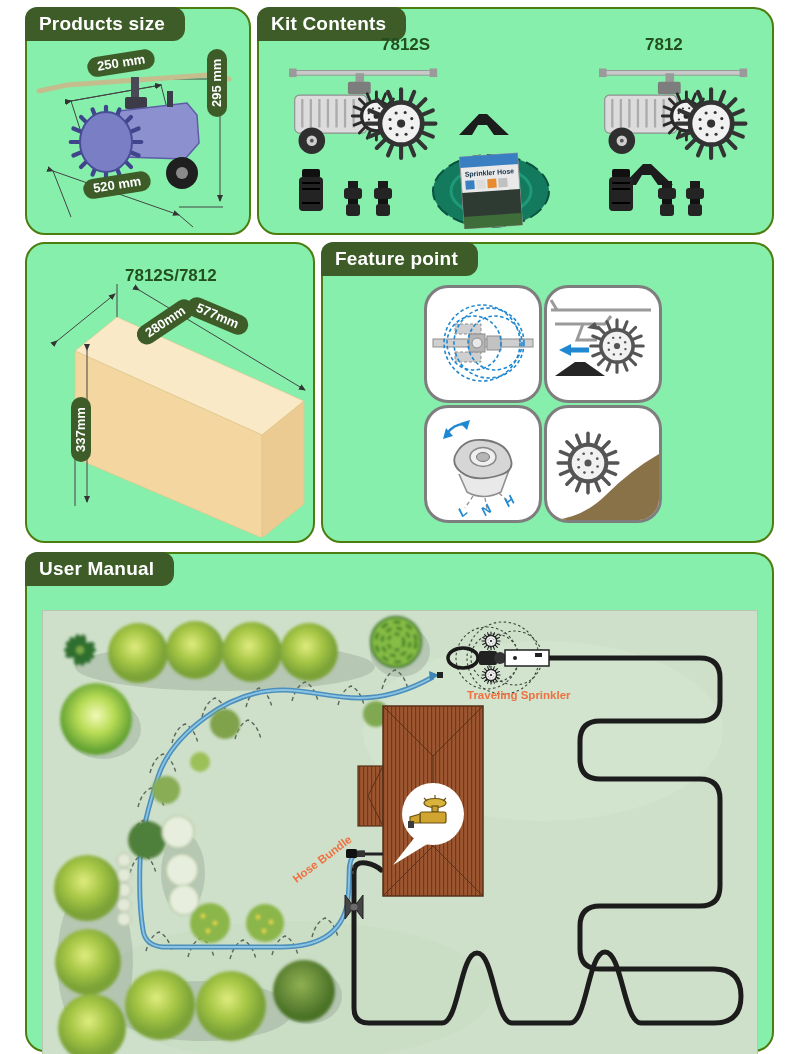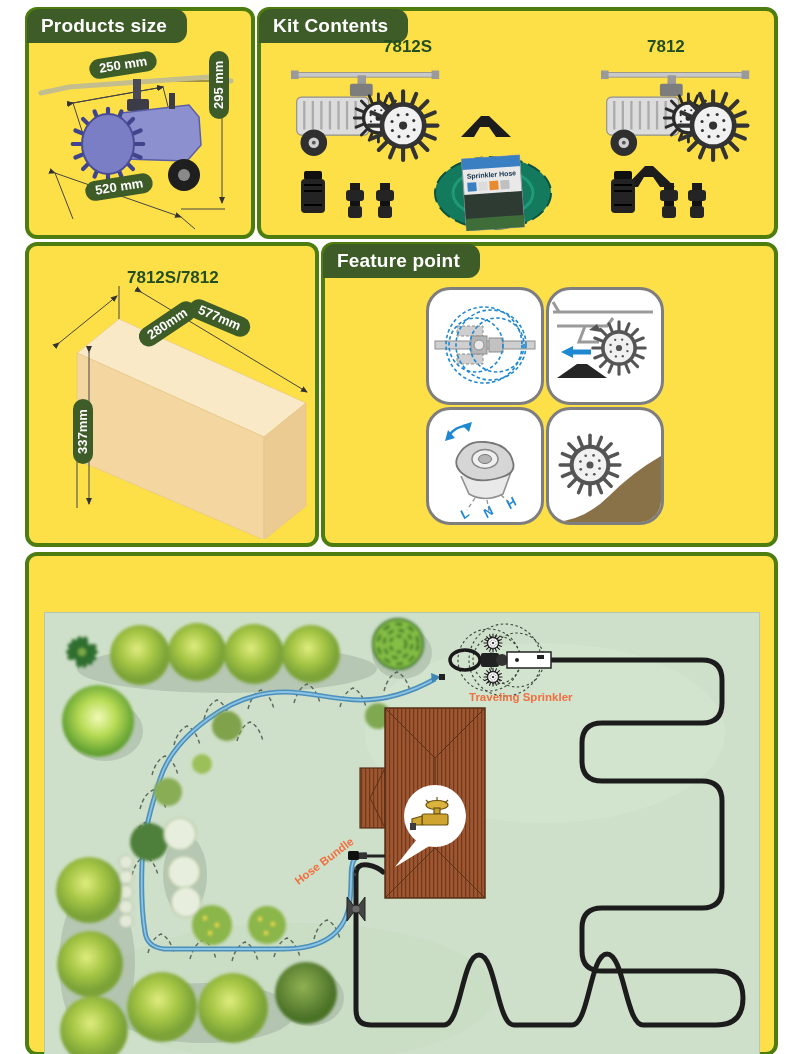--- a/index.html
+++ b/index.html
@@ -1,18 +1,18 @@
 <!DOCTYPE html>
 <html><head>
 <meta charset="utf-8">
 <style>
   html,body{margin:0;padding:0;background:#fff;}
   .page{position:relative;width:790px;height:1054px;background:#fff;overflow:hidden;
         font-family:"Liberation Sans", sans-serif;}
-  .panel{position:absolute;background:#fde047;border:4px solid #4d7c0f;border-radius:12px;}
+  .panel{position:absolute;background:#86efac;border:2px solid #4d7c0f;border-radius:20px;}
   .tab{position:absolute;top:-2px;left:-2px;background:#3d5c28;color:#fff;font-weight:bold;
        font-size:19px;line-height:1;padding:7px 20px 8px 14px;border-radius:12px 12px 12px 0;
        letter-spacing:.2px;white-space:nowrap;}
   .pill{position:absolute;background:#3d5c28;color:#fff;font-weight:bold;font-size:13px;
         line-height:1;padding:3px 10px 4px;border-radius:12px;white-space:nowrap;}
   .model{position:absolute;color:#234f1e;font-weight:bold;font-size:17px;white-space:nowrap;}
   .featbox{position:absolute;width:112px;height:112px;border:3px solid #7e7e7e;border-radius:24px;
            background:#fff;}
   .map{position:absolute;left:15px;top:36px;width:714px;height:444px;background:#cfe0ca;
        border:1px solid #b7c6b0;margin-top:20px;}
@@ -265,20 +265,21 @@
 
     <div class="featbox" style="left:221px;top:161px;overflow:hidden;border-radius:24px">
       <svg width="112" height="112" viewBox="0 0 112 112">
         <path d="M6,112 Q36,110 60,86 Q84,62 112,46 L112,112 Z" fill="#8a7248"></path>
         <use href="#spikewheel" width="66" height="66" transform="translate(8,22)" style="color:#555"></use>
       </svg>
     </div>
   </div>
 
   <div class="panel" style="left:25px;top:552px;width:745px;height:496px;">
+    <div class="tab">User Manual</div>
 
     <div class="map">
       <svg width="714" height="444" viewBox="0 0 714 444">
         <defs>
           <filter id="soft">
               <feGaussianBlur stdDeviation="1.5"></feGaussianBlur>
             </filter>
           <radialGradient id="bushY" cx="45%" cy="40%">
             <stop offset="0%" stop-color="#dfec7e"></stop>
               <stop offset="55%" stop-color="#a6c645"></stop>

